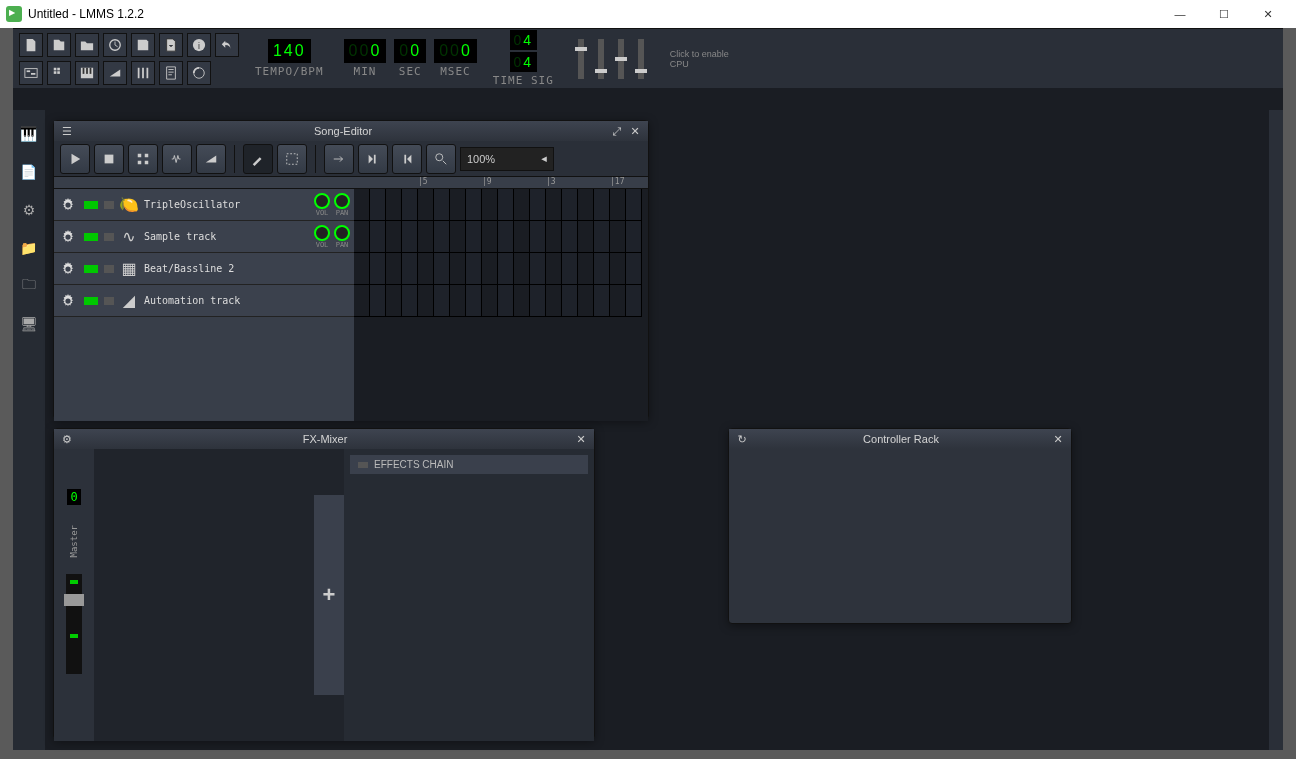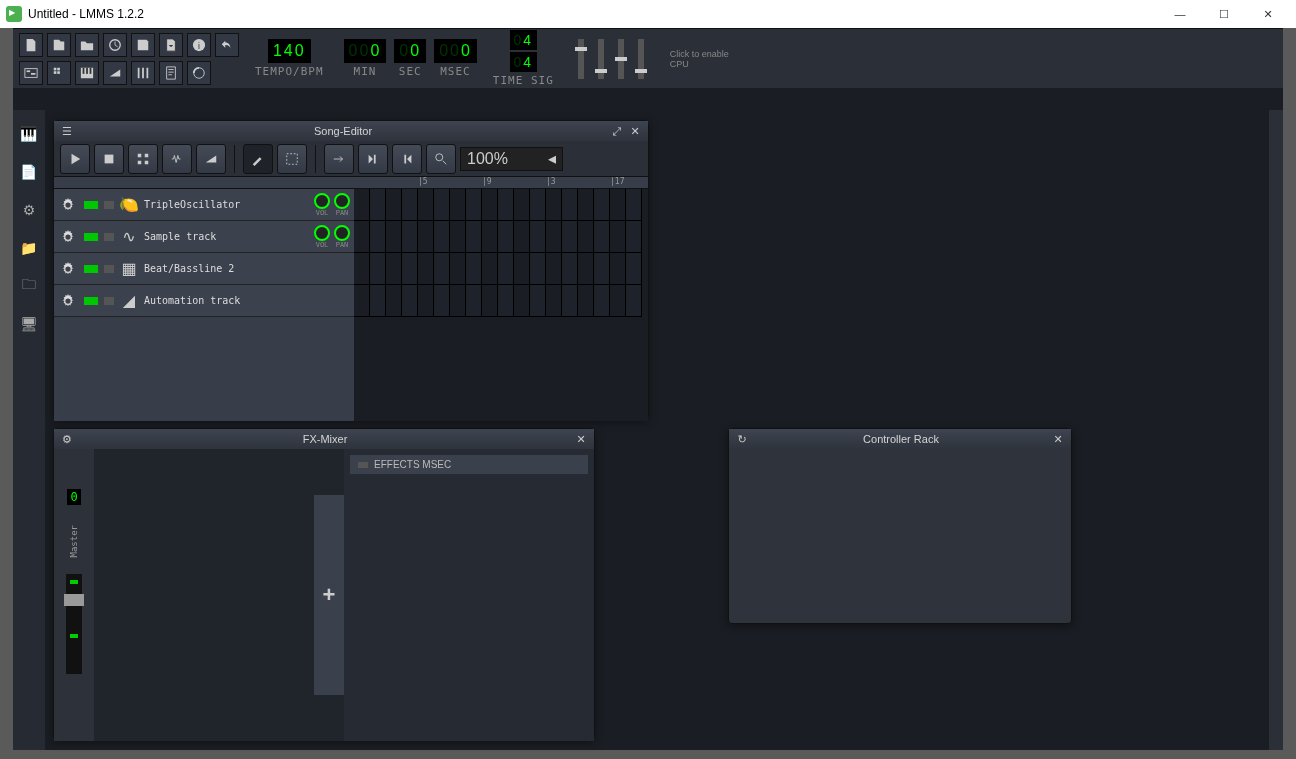--- a/index.html
+++ b/index.html
@@ -59,21 +59,21 @@
 .win .winhdr .spacer { flex:1; }
 .win .winhdr .wbtn { width:14px; height:14px; color:#ccc; font-size:11px; display:flex; align-items:center; justify-content:center; margin-left:4px; }
 
 
 #song-ed { left:8px; top:10px; width:596px; height:300px; }
 .se-tb { height:36px; background:#2a2f38; display:flex; align-items:center; padding:0 6px; gap:4px; border-bottom:1px solid #111; }
 .se-tb .tbtn { width:30px; height:30px; background:linear-gradient(#444b57,#333a45); border:1px solid #111; border-radius:3px; display:flex; align-items:center; justify-content:center; color:#ccc; }
 .se-tb .tbtn svg { width:14px; height:14px; fill:#ccc; }
 .se-tb .tbtn.active { background:#1f2329; }
 .se-tb .sep { width:1px; height:28px; background:#111; margin:0 4px; }
-.se-tb .zoom { display:flex; align-items:center; background:#222; border:1px solid #111; height:24px; padding:0 6px; color:#ccc; font-size:16px; font-family:monospace; gap:10px; }
+.se-tb .zoom { display:flex; align-items:center; background:#222; border:1px solid #111; height:24px; padding:0 6px; color:#ccc; font-size:11px; font-family:monospace; gap:16px; }
 
 .se-body { display:flex; height:244px; }
 .se-tracks { width:300px; background:#383e49; display:flex; flex-direction:column; }
 .se-timeline { flex:1; background:#1a1d23; position:relative; }
 .se-timeline .ruler { height:12px; background:#383e49; border-bottom:1px solid #111; position:relative; }
 .se-timeline .ruler .tick { position:absolute; font-size:8px; color:#999; font-family:monospace; top:0px; }
 .se-timeline .grid { position:relative; height:232px; }
 .se-timeline .grid .cell { position:absolute; border-right:1px solid #000; border-bottom:1px solid #000; height:32px; width:16px; }
 
 .track { height:32px; display:flex; align-items:center; border-bottom:1px solid #222; background:#3b414d; gap:6px; padding-left:4px; }
@@ -554,21 +554,21 @@
             <div class="led" style="top:60px"></div>
             <div class="fh"></div>
           </div>
         </div>
         <div class="fx-channels">
           <div class="fx-add">+</div>
         </div>
         <div class="fx-right">
           <div class="fx-chain-hdr">
               <span style="width:10px;height:6px;background:#555;display:inline-block"></span>
-              <span>EFFECTS MSEC</span>
+              <span>EFFECTS CHAIN</span>
             </div>
           <div class="fx-chain-body"></div>
         </div>
       </div>
     </div>
 
     <div class="win" id="ctrl-rack">
       <div class="winhdr">
         <span class="hicon">↻</span>
         <span class="spacer"></span>

